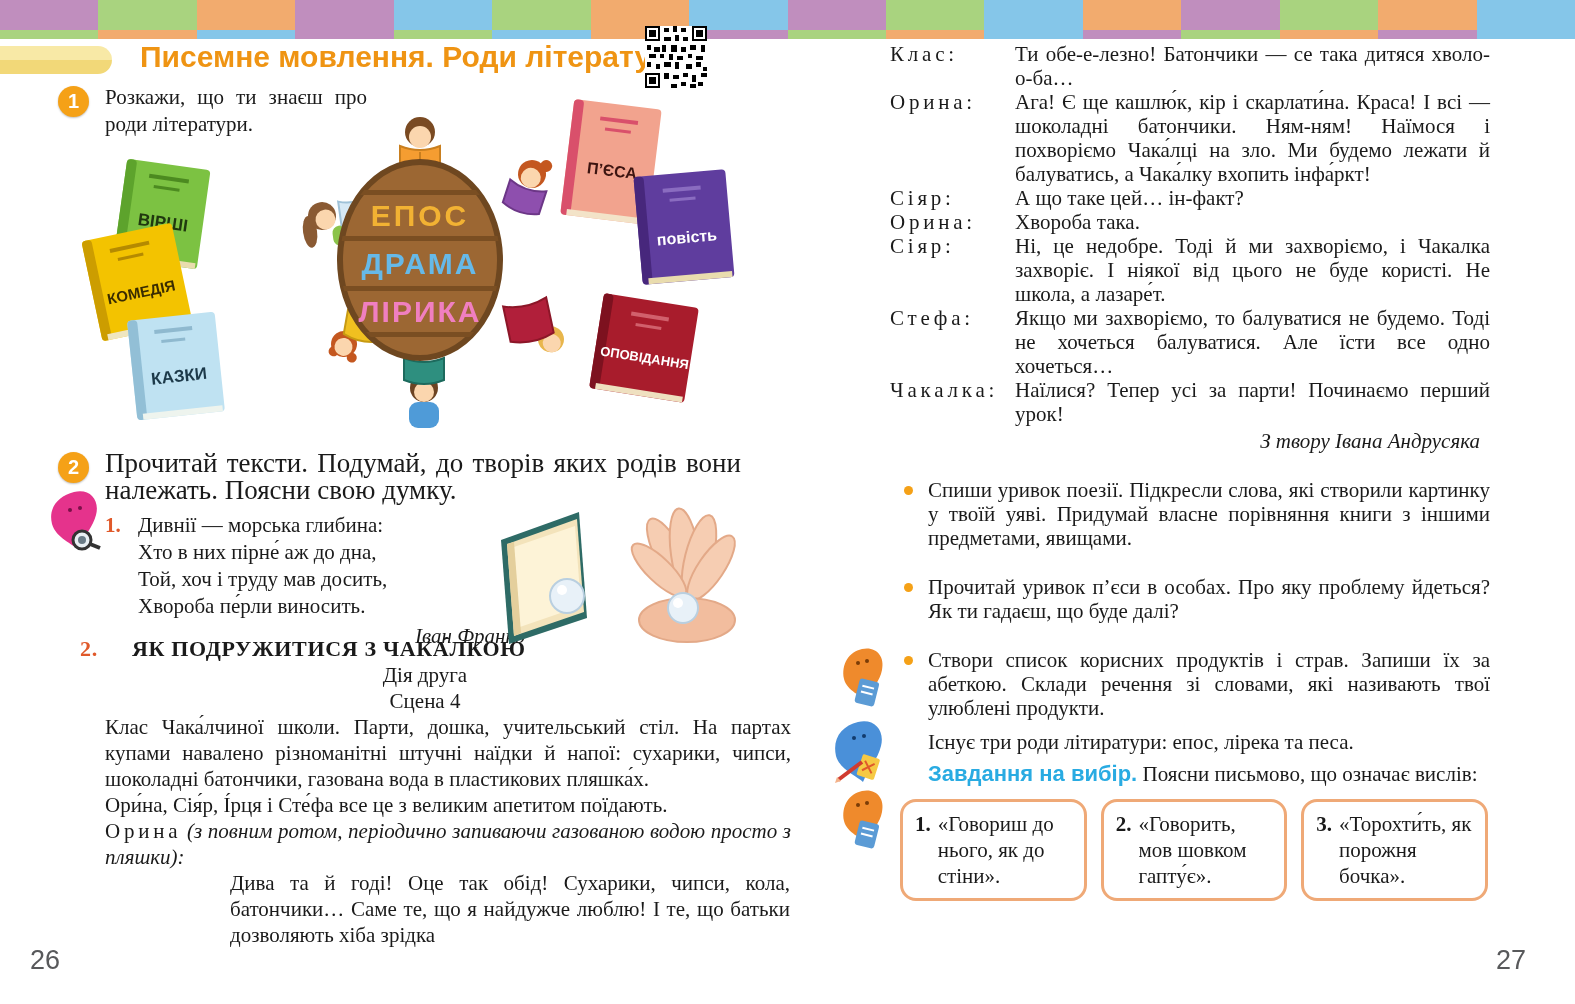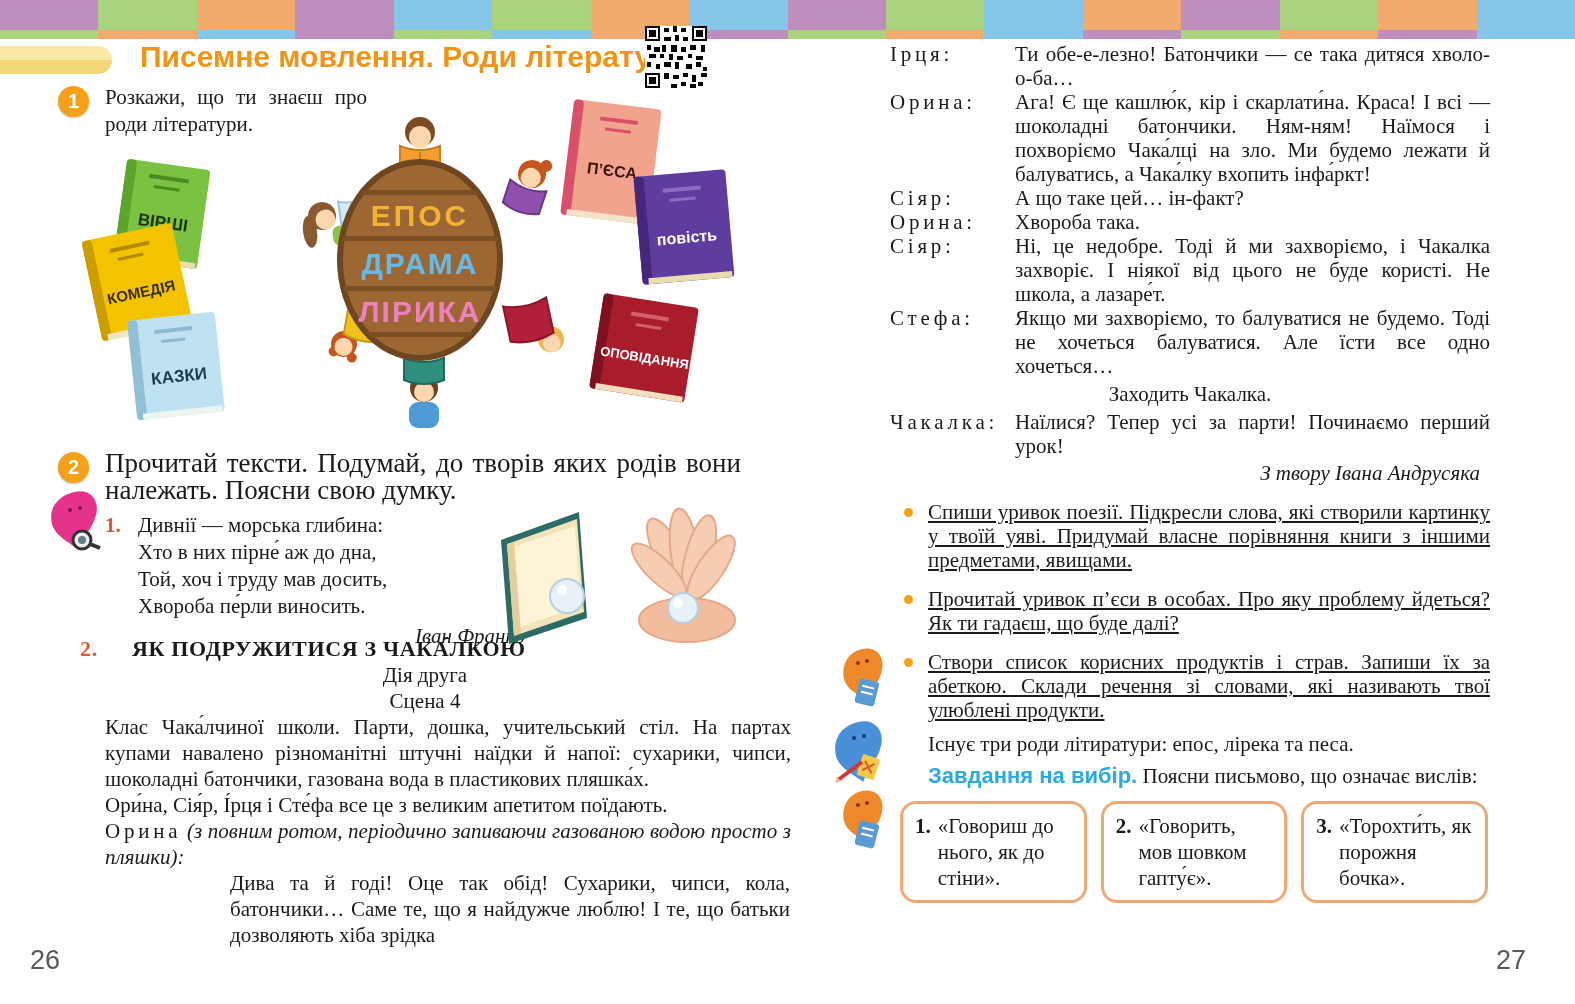--- a/index.html
+++ b/index.html
@@ -56,21 +56,21 @@
     font-size:27px;color:#58595b;}
   #pg-left{left:30px;top:945px;}
   #pg-right{left:1496px;top:945px;}
   
   #rightcol{position:absolute;left:890px;top:42px;width:600px;font-size:21px;line-height:24px;}
   .dlg-row{display:flex;margin:0;}
   .dlg-row .speaker{flex:0 0 125px;}
   .dlg-row .dlg-text{flex:1;text-align:justify;}
   .stage-dir{text-align:center;margin:4px 0;}
   .attribution{text-align:right;font-style:italic;margin:3px 10px 0 0;}
-  .bullet{position:relative;padding-left:38px;margin-top:15px;text-align:justify;text-decoration:underline;}
+  .bullet{position:relative;padding-left:38px;margin-top:25px;text-align:justify;}
   .bullet .dot{position:absolute;left:14px;top:8px;width:9px;height:9px;border-radius:50%;
     background:#f5a117;}
   .edit-block{margin-top:10px;padding-left:38px;}
   .edit-block .blue-label{display:block;margin-bottom:3px;}
   .choice-block{margin-top:8px;padding-left:38px;text-align:justify;}
   .boxes{display:flex;gap:14px;margin:13px 0 0 10px;width:588px;}
   .saybox{flex:1;border:3px solid #efa977;border-radius:16px;background:#fff;
     padding:9px 10px 9px 12px;display:flex;line-height:26px;}
   .saybox .box-num{font-weight:bold;margin-right:7px;}
   .margin-mascot{position:absolute;}
@@ -344,21 +344,21 @@
   <p class="speech just">Дива та й годі! Оце так обід! Сухарики, чипси, кола, батончики… Саме те, що я найдужче люблю! І те, що батьки дозволяють хіба зрідка</p>
 </div>
 
 <div id="pg-left" class="pgnum">26</div>
 
 <div id="rightcol">
   <div class="dlg-row">
     <span class="speaker"></span>
   </div>
   <div class="dlg-row">
-    <span class="speaker">Ірця:</span>
+    <span class="speaker">Клас:</span>
     <span class="dlg-text">Ти обе-е-лезно! Батончики — се така дитяся хволо-о-ба…</span>
   </div>
   <div class="dlg-row">
     <span class="speaker">Орина:</span>
     <span class="dlg-text">Ага! Є ще кашлю́к, кір і скарлати́на. Краса! І всі — шоколадні батончики. Ням-ням! Наїмося і похворіємо Чака́лці на зло. Ми будемо лежати й балуватись, а Чака́лку вхопить інфа́ркт!</span>
   </div>
   <div class="dlg-row">
     <span class="speaker">Сіяр:</span>
     <span class="dlg-text">А що таке цей… ін-факт?</span>
   </div>
@@ -367,21 +367,20 @@
     <span class="dlg-text">Хвороба така.</span>
   </div>
   <div class="dlg-row">
     <span class="speaker">Сіяр:</span>
     <span class="dlg-text">Ні, це недобре. Тоді й ми захворіємо, і Чакалка захворіє. І ніякої від цього не буде користі. Не школа, а лазаре́т.</span>
   </div>
   <div class="dlg-row">
     <span class="speaker">Стефа:</span>
     <span class="dlg-text">Якщо ми захворіємо, то балуватися не будемо. Тоді не хочеться балуватися. Але їсти все одно хочеться…</span>
   </div>
-  <div class="stage-dir">Заходить Чакалка.</div>
   <div class="dlg-row">
     <span class="speaker">Чакалка:</span>
     <span class="dlg-text">Наїлися? Тепер усі за парти! Починаємо перший урок!</span>
   </div>
   <div class="attribution">З твору Івана Андрусяка</div>
 
   <div class="bullet">
     <span class="dot"></span>
     <span>Спиши уривок поезії. Підкресли слова, які створили картинку у твоїй уяві. Придумай власне порівняння книги з іншими предметами, явищами.</span>
   </div>

